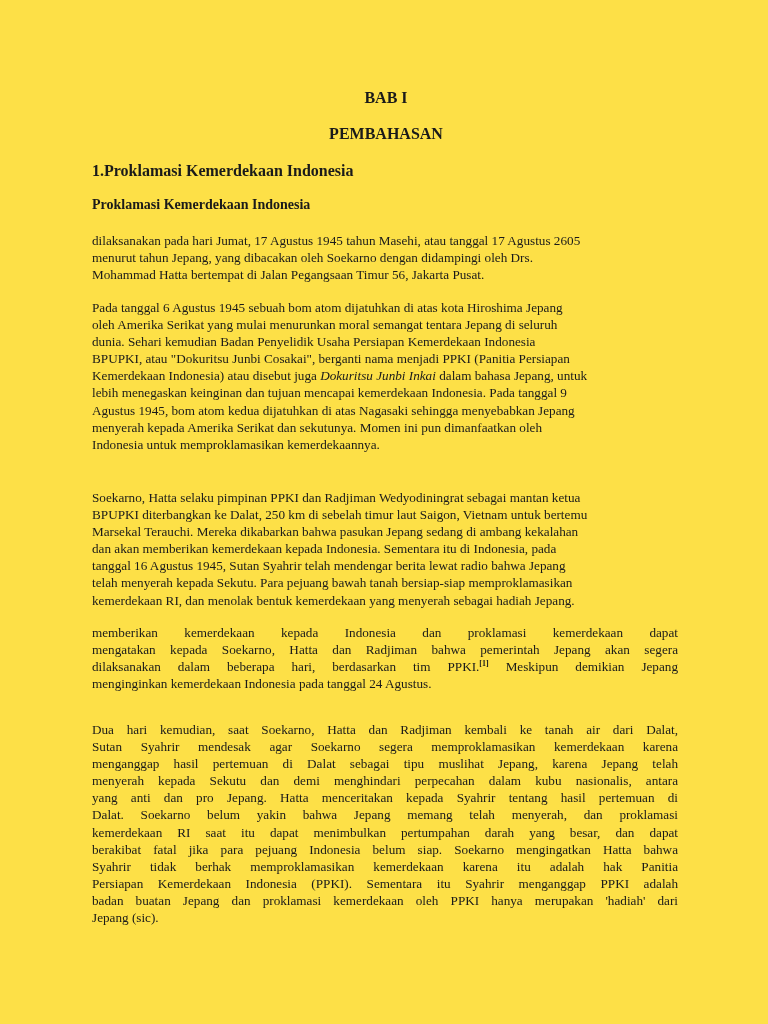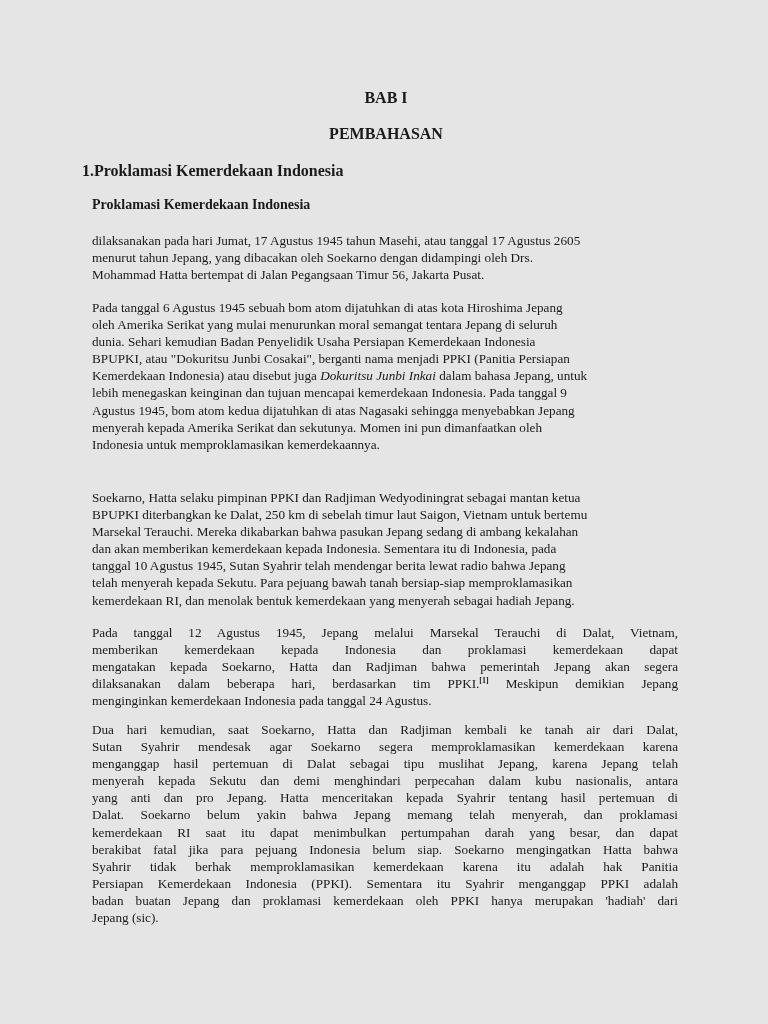--- a/index.html
+++ b/index.html
@@ -14,21 +14,21 @@
     position: relative;
     font-family: "Liberation Serif", "DejaVu Serif", serif;
     color: #1a1a1a;
   }
   .page {
     position: absolute;
     left: 0;
     top: 0;
     width: 768px;
     height: 1024px;
-    background: #e5e5e5;
+    background: #fde047;
   }
   .chapter-title {
     position: absolute;
     left: 0;
     width: 768px;
     top: 88px;
     text-align: center;
     font-weight: bold;
     font-size: 16px;
     line-height: 20px;
@@ -42,21 +42,21 @@
     top: 124px;
     text-align: center;
     font-weight: bold;
     font-size: 16px;
     line-height: 20px;
     margin: 0;
     padding-left: 2px;
   }
   .section-heading {
     position: absolute;
-    left: 82px;
+    left: 92px;
     top: 161px;
     font-weight: bold;
     font-size: 16px;
     line-height: 20px;
     margin: 0;
   }
   .sub-heading {
     position: absolute;
     left: 92px;
     top: 196px;
@@ -124,26 +124,25 @@
       <span class="line">lebih menegaskan keinginan dan tujuan mencapai kemerdekaan Indonesia. Pada tanggal 9</span>
       <span class="line">Agustus 1945, bom atom kedua dijatuhkan di atas Nagasaki sehingga menyebabkan Jepang</span>
       <span class="line">menyerah kepada Amerika Serikat dan sekutunya. Momen ini pun dimanfaatkan oleh</span>
       <span class="line last">Indonesia untuk memproklamasikan kemerdekaannya.</span>
     </p>
   <p class="para p3">
       <span class="line">Soekarno, Hatta selaku pimpinan PPKI dan Radjiman Wedyodiningrat sebagai mantan ketua</span>
       <span class="line">BPUPKI diterbangkan ke Dalat, 250 km di sebelah timur laut Saigon, Vietnam untuk bertemu</span>
       <span class="line">Marsekal Terauchi. Mereka dikabarkan bahwa pasukan Jepang sedang di ambang kekalahan</span>
       <span class="line">dan akan memberikan kemerdekaan kepada Indonesia. Sementara itu di Indonesia, pada</span>
-      <span class="line">tanggal 10 Agustus 1945, Sutan Syahrir telah mendengar berita lewat radio bahwa Jepang</span>
+      <span class="line">tanggal 16 Agustus 1945, Sutan Syahrir telah mendengar berita lewat radio bahwa Jepang</span>
       <span class="line">telah menyerah kepada Sekutu. Para pejuang bawah tanah bersiap-siap memproklamasikan</span>
       <span class="line last">kemerdekaan RI, dan menolak bentuk kemerdekaan yang menyerah sebagai hadiah Jepang.</span>
     </p>
   <p class="para p4 justify">
-      <span class="line">Pada tanggal 12 Agustus 1945, Jepang melalui Marsekal Terauchi di Dalat, Vietnam,</span>
       <span class="line">memberikan kemerdekaan kepada Indonesia dan proklamasi kemerdekaan dapat</span>
       <span class="line">mengatakan kepada Soekarno, Hatta dan Radjiman bahwa pemerintah Jepang akan segera</span>
       <span class="line">dilaksanakan dalam beberapa hari, berdasarkan tim PPKI.<sup>[1]</sup> Meskipun demikian Jepang</span>
       <span class="line last">menginginkan kemerdekaan Indonesia pada tanggal 24 Agustus.</span>
     </p>
   <p class="para p5 justify">
       <span class="line">Dua hari kemudian, saat Soekarno, Hatta dan Radjiman kembali ke tanah air dari Dalat,</span>
       <span class="line">Sutan Syahrir mendesak agar Soekarno segera memproklamasikan kemerdekaan karena</span>
       <span class="line">menganggap hasil pertemuan di Dalat sebagai tipu muslihat Jepang, karena Jepang telah</span>
       <span class="line">menyerah kepada Sekutu dan demi menghindari perpecahan dalam kubu nasionalis, antara</span>

